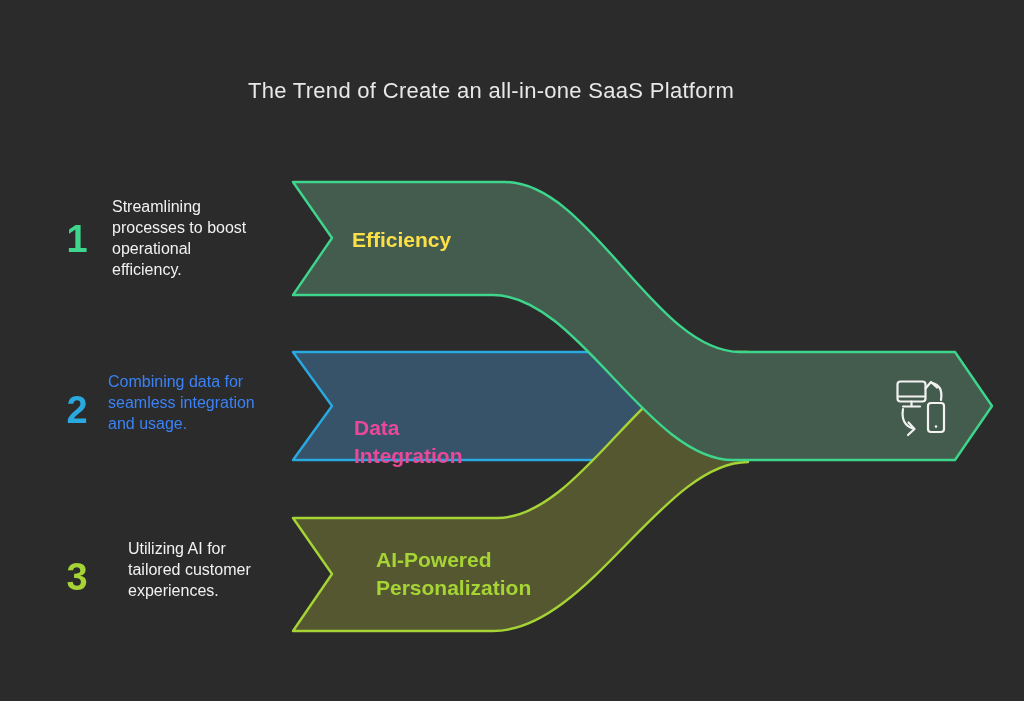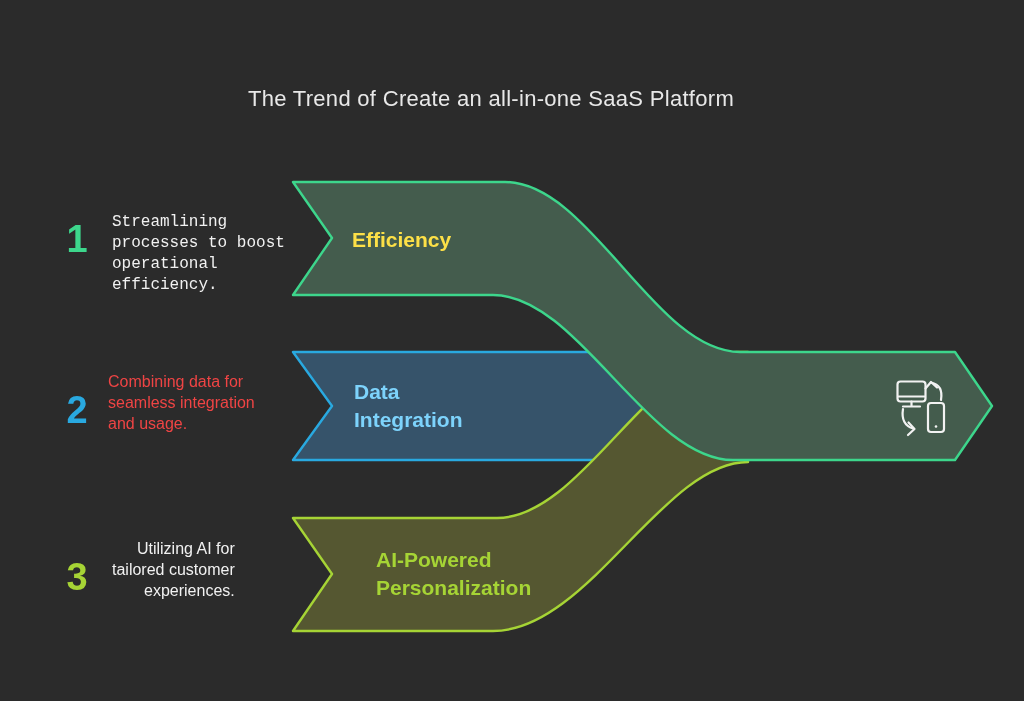--- a/index.html
+++ b/index.html
@@ -3,21 +3,21 @@
 <meta charset="utf-8">
 <style>
   html,body{margin:0;padding:0;background:#2b2b2b;}
   .canvas{
     position:relative;width:1024px;height:701px;overflow:hidden;
     background:#2b2b2b;
     font-family:"Liberation Sans",sans-serif;
     -webkit-font-smoothing:antialiased;
   }
   .page-title{
-    position:absolute;left:0;top:86px;width:982px;
+    position:absolute;left:0;top:78px;width:982px;
     text-align:center;font-size:22px;line-height:26px;
     color:#e8e8e8;letter-spacing:0.3px;
   }
   svg.flow{position:absolute;left:0;top:0;}
   .step-num{
     position:absolute;width:26px;text-align:center;
     font-weight:bold;font-size:38px;line-height:40px;
   }
   .step-desc{
     position:absolute;font-size:16px;line-height:21px;
@@ -28,23 +28,23 @@
     white-space:pre-line;
   }
   .result-label{
     position:absolute;right:144px;top:378px;text-align:right;
     font-weight:bold;font-size:21px;line-height:28px;
     color:#f2f2f2;white-space:pre-line;
   }
   .n1{left:64px;top:219px;}
   .n2{left:64px;top:390px;}
   .n3{left:64px;top:557px;}
-  .d1{left:112px;top:212px;font-family:Liberation Mono, monospace;}
+  .d1{left:112px;top:196px;}
   .d2{left:108px;top:371px;}
-  .d3{left:112px;top:538px;text-align:right;}
+  .d3{left:128px;top:538px;}
   .l1{left:352px;top:226px;}
   .l2{left:354px;top:378px;}
   .l3{left:354px;top:546px;margin-left:22px;}
 </style>
 </head>
 <body>
 
 <div class="canvas" style="background: rgb(43, 43, 43);">
 
   <div class="page-title" style="color: rgb(232, 232, 232);">The Trend of Create an all-in-one SaaS Platform</div>
@@ -83,24 +83,24 @@
   </svg>
 
   <div class="step-num n1" style="color: rgb(61, 214, 140);">1</div>
   <div class="step-desc d1" style="color: rgb(241, 241, 241);">Streamlining
 processes to boost
 operational
 efficiency.</div>
   <div class="band-label l1" style="color: #fde047;">Efficiency</div>
 
   <div class="step-num n2" style="color: rgb(41, 169, 224);">2</div>
-  <div class="step-desc d2" style="color: #ef4444;">Combining data for
+  <div class="step-desc d2" style="color: #3b82f6;">Combining data for
 seamless integration
 and usage.</div>
-  <div class="band-label l2" style="color: #7dd3fc;">Data
+  <div class="band-label l2" style="color: #ec4899; margin-top: 36px;">Data
 Integration</div>
 
   <div class="step-num n3" style="color: rgb(166, 212, 53);">3</div>
   <div class="step-desc d3" style="color: rgb(241, 241, 241);">Utilizing AI for
 tailored customer
 experiences.</div>
   <div class="band-label l3" style="color: rgb(166, 212, 53);">AI-Powered
 Personalization</div>
 
 

